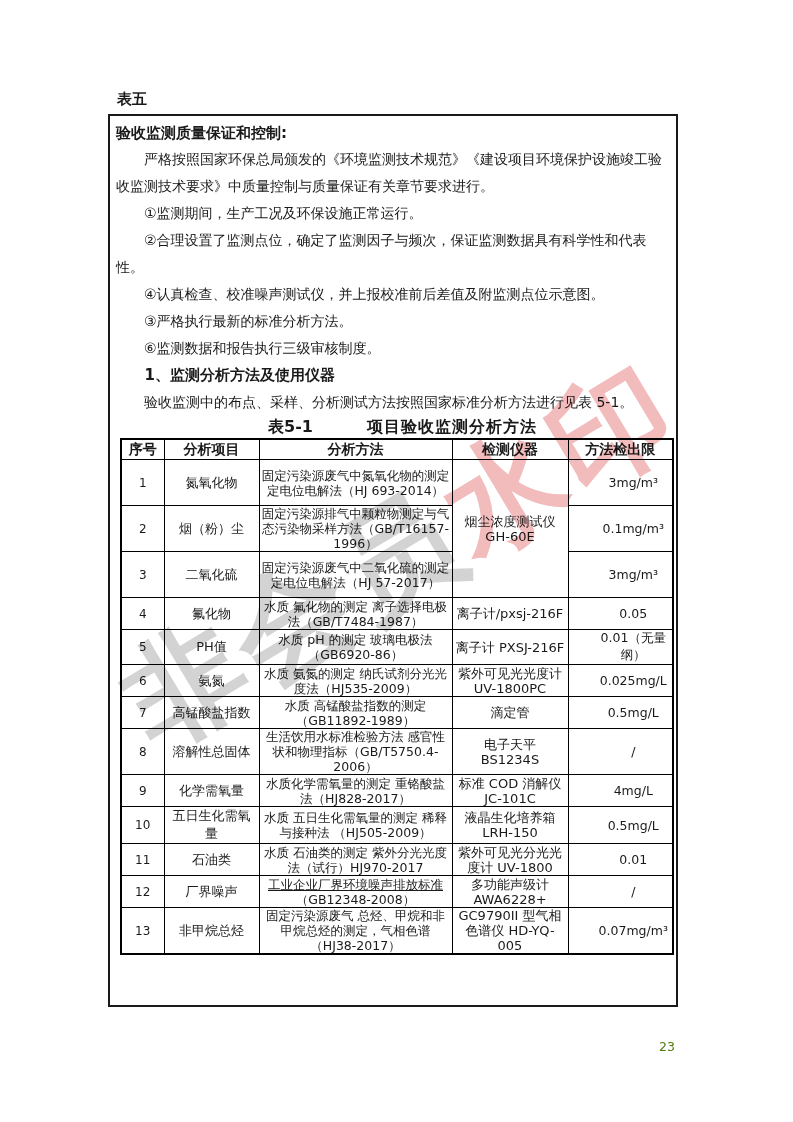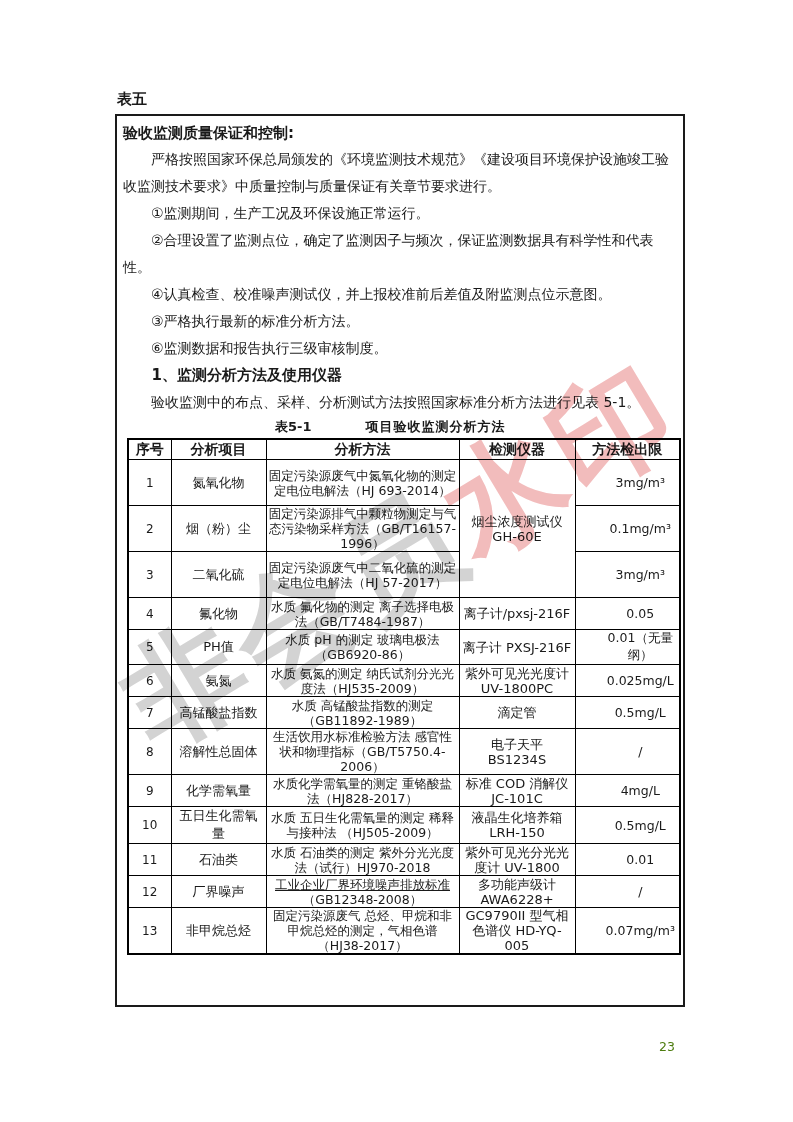--- a/index.html
+++ b/index.html
@@ -4,27 +4,27 @@
 <style>
   html,body{margin:0;padding:0;background:#ffffff;}
   .page{
     position:relative;width:793px;height:1122px;background:#ffffff;
     font-family:"DejaVu Sans",sans-serif;color:#1a1a1a;overflow:hidden;
   }
   .table-label{
     position:absolute;left:117px;top:90px;font-size:15px;font-weight:bold;
   }
   .main-box{
-    position:absolute;left:115px;top:114px;width:554px;height:881px;
+    position:absolute;left:108px;top:114px;width:554px;height:881px;
     border:2px solid #1a1a1a;padding:4px 6px;background:transparent;
   }
   .box-title{font-size:15px;font-weight:bold;line-height:26px;margin:0;}
   .para{font-size:14px;line-height:27px;margin:0;text-indent:2em;}
   .heading{font-size:15px;font-weight:bold;line-height:27px;margin:0;text-indent:1.9em;}
-  .caption{display:flex;align-items:flex-end;font-size:13px;font-weight:bold;line-height:20px;margin:1px 0 1px 0;}
+  .caption{display:flex;align-items:flex-end;font-size:16px;font-weight:bold;line-height:20px;margin:1px 0 1px 0;}
   .cap-label{margin-left:152px;}
   .cap-title{margin-left:54px;letter-spacing:1px;}
   table{
     border-collapse:collapse;table-layout:fixed;margin-left:4px;width:552px;
     border:2px solid #000;
   }
   th,td{border:1px solid #000;text-align:center;vertical-align:middle;padding:0 2px;overflow:hidden;}
   th{font-size:14px;font-weight:bold;height:19px;}
   td{height:31px;}
   tr.tall td{height:45px;}
@@ -156,21 +156,21 @@
             <td class="c-no">10</td>
             <td class="c-item">五日生化需氧量</td>
             <td class="c-method">水质 五日生化需氧量的测定 稀释与接种法 （HJ505-2009）</td>
             <td class="c-instr">液晶生化培养箱
 LRH-150</td>
             <td class="c-limit">0.5mg/L</td>
           </tr>
           <tr>
             <td class="c-no">11</td>
             <td class="c-item">石油类</td>
-            <td class="c-method">水质 石油类的测定 紫外分光光度法（试行）HJ970-2018</td>
+            <td class="c-method">水质 石油类的测定 紫外分光光度法（试行）HJ970-2017</td>
             <td class="c-instr">紫外可见光分光光度计 UV-1800</td>
             <td class="c-limit">0.01</td>
           </tr>
           <tr>
             <td class="c-no">12</td>
             <td class="c-item">厂界噪声</td>
             <td class="c-method"><span class="u">工业企业厂界环境噪声排放标准</span><span>（GB12348-2008）</span></td>
             <td class="c-instr">多功能声级计
 AWA6228+</td>
             <td class="c-limit">/</td>

